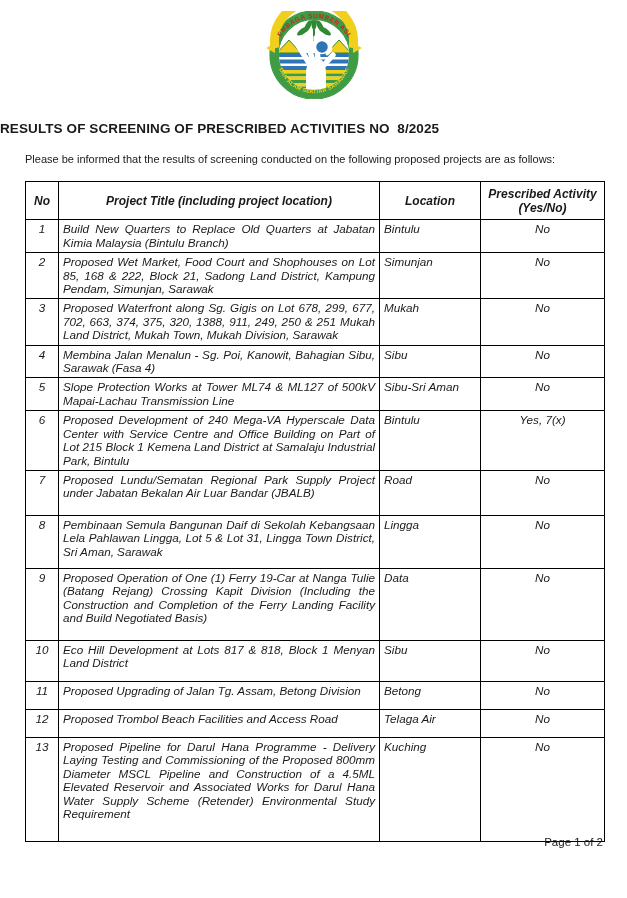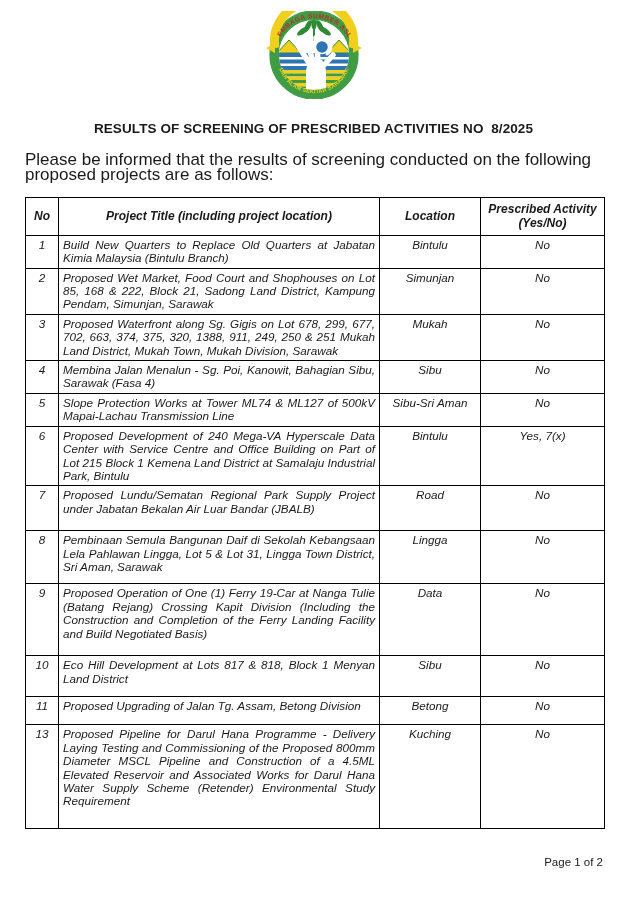--- a/index.html
+++ b/index.html
@@ -4,28 +4,28 @@
 <style>
   * { margin:0; padding:0; box-sizing:border-box; }
   html,body { width:627px; height:898px; background:#ffffff; }
   body { font-family:"Liberation Sans","DejaVu Sans",sans-serif; color:#1a1a1a; position:relative; overflow:hidden; }
   .page { position:absolute; inset:0; }
 
   .logo-wrap { width:100%; text-align:center; padding-top:11px; }
   .logo-wrap svg { display:inline-block; }
 
   .doc-title {
-    margin-top:18px; text-align:center;
+    margin-top:18px; 
     font-size:13.5px; font-weight:bold; letter-spacing:0.1px;
     white-space:pre-wrap;
   }
 
   .intro {
     margin:16px 23px 0 25px;
-    font-size:17px; line-height:15.4px; text-align:left;
+    font-size:11px; line-height:15.4px; text-align:left;
   }
 
   table.results {
     margin:14px 0 0 25px;
     border-collapse:collapse;
     width:579px;
     table-layout:fixed;
     font-style:italic;
   }
   table.results th, table.results td {
@@ -35,25 +35,25 @@
     vertical-align:top;
     overflow:hidden;
   }
   table.results th {
     font-weight:bold; text-align:center; vertical-align:middle;
     font-size:12px; line-height:14px; padding:4px 3px;
     height:38px;
   }
   td.c-no { text-align:center; }
   td.c-title { text-align:justify; }
-  td.c-loc { text-align:center;margin-top:12px; }
+  td.c-loc { text-align:left;margin-top:12px; }
   td.c-act { text-align:center; }
 
   .footer {
-    position:absolute; top:856px; right:24px;
+    position:absolute; top:836px; right:24px;
     font-size:11.5px; color:#1a1a1a;
   }
 </style>
 </head>
 <body>
 
 <div class="page">
 
   <div class="logo-wrap">
     <svg width="116" height="88" viewBox="0 0 116 88" aria-hidden="true">
@@ -200,20 +200,26 @@
           <td class="c-title">Eco Hill Development at Lots 817 &amp; 818, Block 1 Menyan Land District</td>
           <td class="c-loc">Sibu</td>
           <td class="c-act">No</td>
         </tr>
         <tr style="height: 28px;">
           <td class="c-no">11</td>
           <td class="c-title">Proposed Upgrading of Jalan Tg. Assam, Betong Division</td>
           <td class="c-loc">Betong</td>
           <td class="c-act">No</td>
         </tr>
+        <tr style="height: 28px;">
+          <td class="c-no">12</td>
+          <td class="c-title">Proposed Trombol Beach Facilities and Access Road</td>
+          <td class="c-loc">Telaga Air</td>
+          <td class="c-act">No</td>
+        </tr>
         <tr style="height: 104px;">
           <td class="c-no">13</td>
           <td class="c-title">Proposed Pipeline for Darul Hana Programme - Delivery Laying Testing and Commissioning of the Proposed 800mm Diameter MSCL Pipeline and Construction of a 4.5ML Elevated Reservoir and Associated Works for Darul Hana Water Supply Scheme (Retender) Environmental Study Requirement</td>
           <td class="c-loc">Kuching</td>
           <td class="c-act">No</td>
         </tr>
       </tbody>
   </table>
 
   <div class="footer">Page 1 of 2</div>

